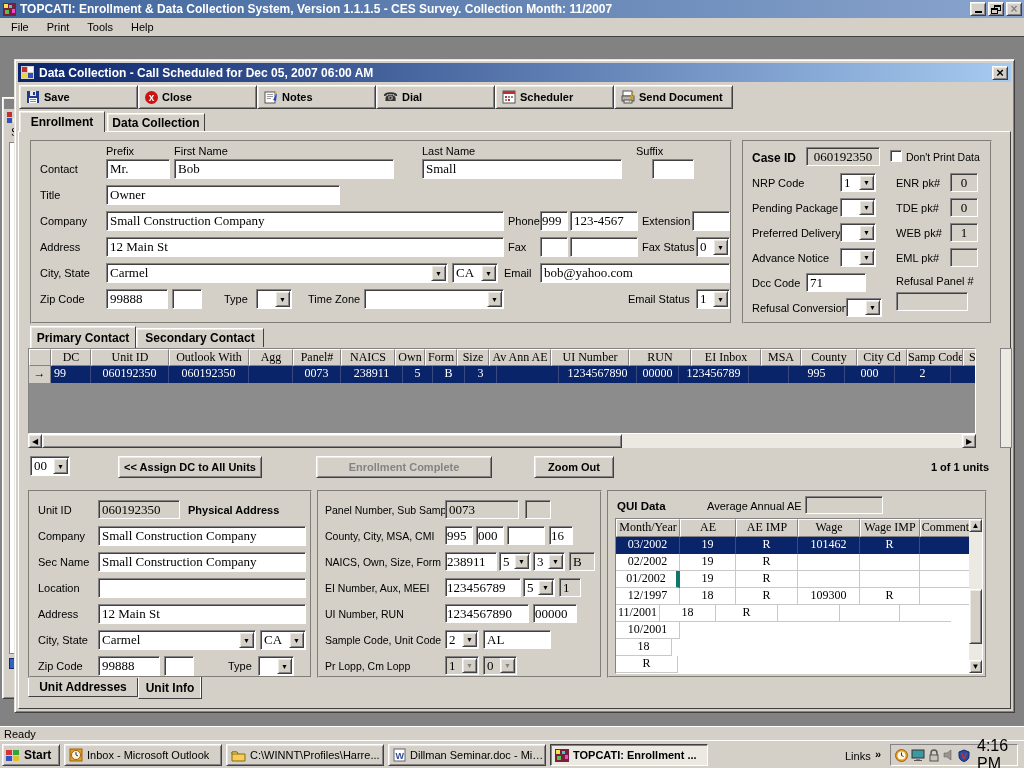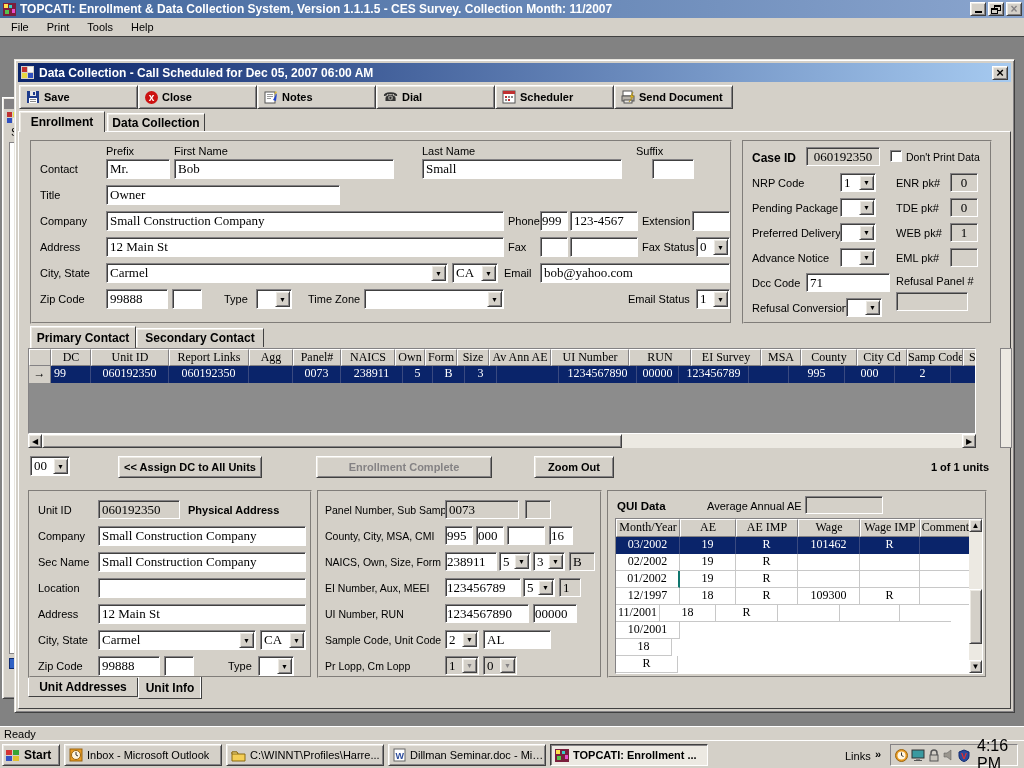--- a/index.html
+++ b/index.html
@@ -291,21 +291,21 @@
 
           <span class="lbl" style="left:8px;top:110px;">Advance Notice</span>
           <div class="cb" style="left:96px;top:106px;width:36px;height:19px;">
             <span class="cv"></span>
             <span class="ca rs">▼</span>
           </div>
           <span class="lbl" style="left:152px;top:110px;">EML pk#</span>
           <div class="f ro center" style="left:206px;top:106px;width:28px;height:19px;line-height:17px;"></div>
 
           <span class="lbl" style="left:8px;top:135px;">Dcc Code</span>
-          <input class="f" readonly="" style="left: 62px; top: 131px; width: 84px; height: 19px;" value="71">
+          <input class="f" readonly="" style="left: 62px; top: 131px; width: 60px; height: 19px;" value="71">
           <span class="lbl" style="left:152px;top:133px;">Refusal Panel #</span>
           <div class="f ro" style="left:152px;top:150px;width:72px;height:19px;"></div>
 
           <span class="lbl" style="left:8px;top:160px;">Refusal Conversion</span>
           <div class="cb" style="left:102px;top:156px;width:36px;height:19px;">
             <span class="cv"></span>
             <span class="ca rs">▼</span>
           </div>
         </div>
 
@@ -314,31 +314,31 @@
         </div>
         <div class="tab" style="left:117px;top:196px;width:128px;height:19px;">
           <span>Secondary Contact</span>
         </div>
 
         <div class="abs" style="left:9px;top:216px;width:948px;height:86px;border:1px solid;border-color:#848284 #fff #fff #848284;background:#8C8C8C;overflow:hidden;">
           <div style="display:flex;">
             <span class="gh" style="width:22px;height:17px;"></span>
             <span class="gh" style="width:40px;height:17px;">DC</span>
             <span class="gh" style="width:78px;height:17px;">Unit ID</span>
-            <span class="gh" style="width:80px;height:17px;">Report Links</span>
+            <span class="gh" style="width:80px;height:17px;">Outlook With</span>
             <span class="gh" style="width:44px;height:17px;">Agg</span>
             <span class="gh" style="width:48px;height:17px;">Panel#</span>
             <span class="gh" style="width:54px;height:17px;">NAICS</span>
             <span class="gh" style="width:30px;height:17px;">Own</span>
             <span class="gh" style="width:32px;height:17px;">Form</span>
             <span class="gh" style="width:32px;height:17px;">Size</span>
             <span class="gh" style="width:62px;height:17px;">Av Ann AE</span>
             <span class="gh" style="width:78px;height:17px;">UI Number</span>
             <span class="gh" style="width:62px;height:17px;">RUN</span>
-            <span class="gh" style="width:70px;height:17px;">EI Survey</span>
+            <span class="gh" style="width:70px;height:17px;">EI Inbox</span>
             <span class="gh" style="width:40px;height:17px;">MSA</span>
             <span class="gh" style="width:56px;height:17px;">County</span>
             <span class="gh" style="width:50px;height:17px;">City Cd</span>
             <span class="gh" style="width:56px;height:17px;">Samp Code</span>
             <span class="gh" style="width:24px;height:17px;">Sa</span>
           </div>
           <div style="display:flex;background:#0A246A;color:#fff;">
             <span class="gc b" style="width:22px;height:17px;background:#D4D0C8;color:#000;border-right:1px solid #848284;">→</span>
             <span class="gc" style="width:40px;height:17px;border-right:1px solid #3A4A80;text-align:left;padding-left:3px;">99</span>
             <span class="gc" style="width:78px;height:17px;border-right:1px solid #3A4A80;">060192350</span>
@@ -499,21 +499,21 @@
             </div>
             <div style="display:flex;">
               <span class="gc" style="width:64px;height:17px;border-right:1px solid #C8C8C8;border-bottom:1px solid #C8C8C8;">02/2002</span>
               <span class="gc" style="width:56px;height:17px;border-right:1px solid #C8C8C8;border-bottom:1px solid #C8C8C8;">19</span>
               <span class="gc" style="width:62px;height:17px;border-right:1px solid #C8C8C8;border-bottom:1px solid #C8C8C8;">R</span>
               <span class="gc" style="width:62px;height:17px;border-right:1px solid #C8C8C8;border-bottom:1px solid #C8C8C8;"></span>
               <span class="gc" style="width:60px;height:17px;border-right:1px solid #C8C8C8;border-bottom:1px solid #C8C8C8;"></span>
               <span class="gc" style="width:51px;height:17px;border-bottom:1px solid #C8C8C8;"></span>
             </div>
             <div style="display:flex;">
-              <span class="gc" style="width:64px;height:17px;border-right:2px solid #0f766e;border-bottom:1px solid #C8C8C8;">01/2002</span>
+              <span class="gc" style="width:64px;height:17px;border-right:4px solid #0f766e;border-bottom:1px solid #C8C8C8;">01/2002</span>
               <span class="gc" style="width:56px;height:17px;border-right:1px solid #C8C8C8;border-bottom:1px solid #C8C8C8;">19</span>
               <span class="gc" style="width:62px;height:17px;border-right:1px solid #C8C8C8;border-bottom:1px solid #C8C8C8;">R</span>
               <span class="gc" style="width:62px;height:17px;border-right:1px solid #C8C8C8;border-bottom:1px solid #C8C8C8;"></span>
               <span class="gc" style="width:60px;height:17px;border-right:1px solid #C8C8C8;border-bottom:1px solid #C8C8C8;"></span>
               <span class="gc" style="width:51px;height:17px;border-bottom:1px solid #C8C8C8;"></span>
             </div>
             <div style="display:flex;">
               <span class="gc" style="width:64px;height:17px;border-right:1px solid #C8C8C8;border-bottom:1px solid #C8C8C8;">12/1997</span>
               <span class="gc" style="width:56px;height:17px;border-right:1px solid #C8C8C8;border-bottom:1px solid #C8C8C8;">18</span>
               <span class="gc" style="width:62px;height:17px;border-right:1px solid #C8C8C8;border-bottom:1px solid #C8C8C8;">R</span>

